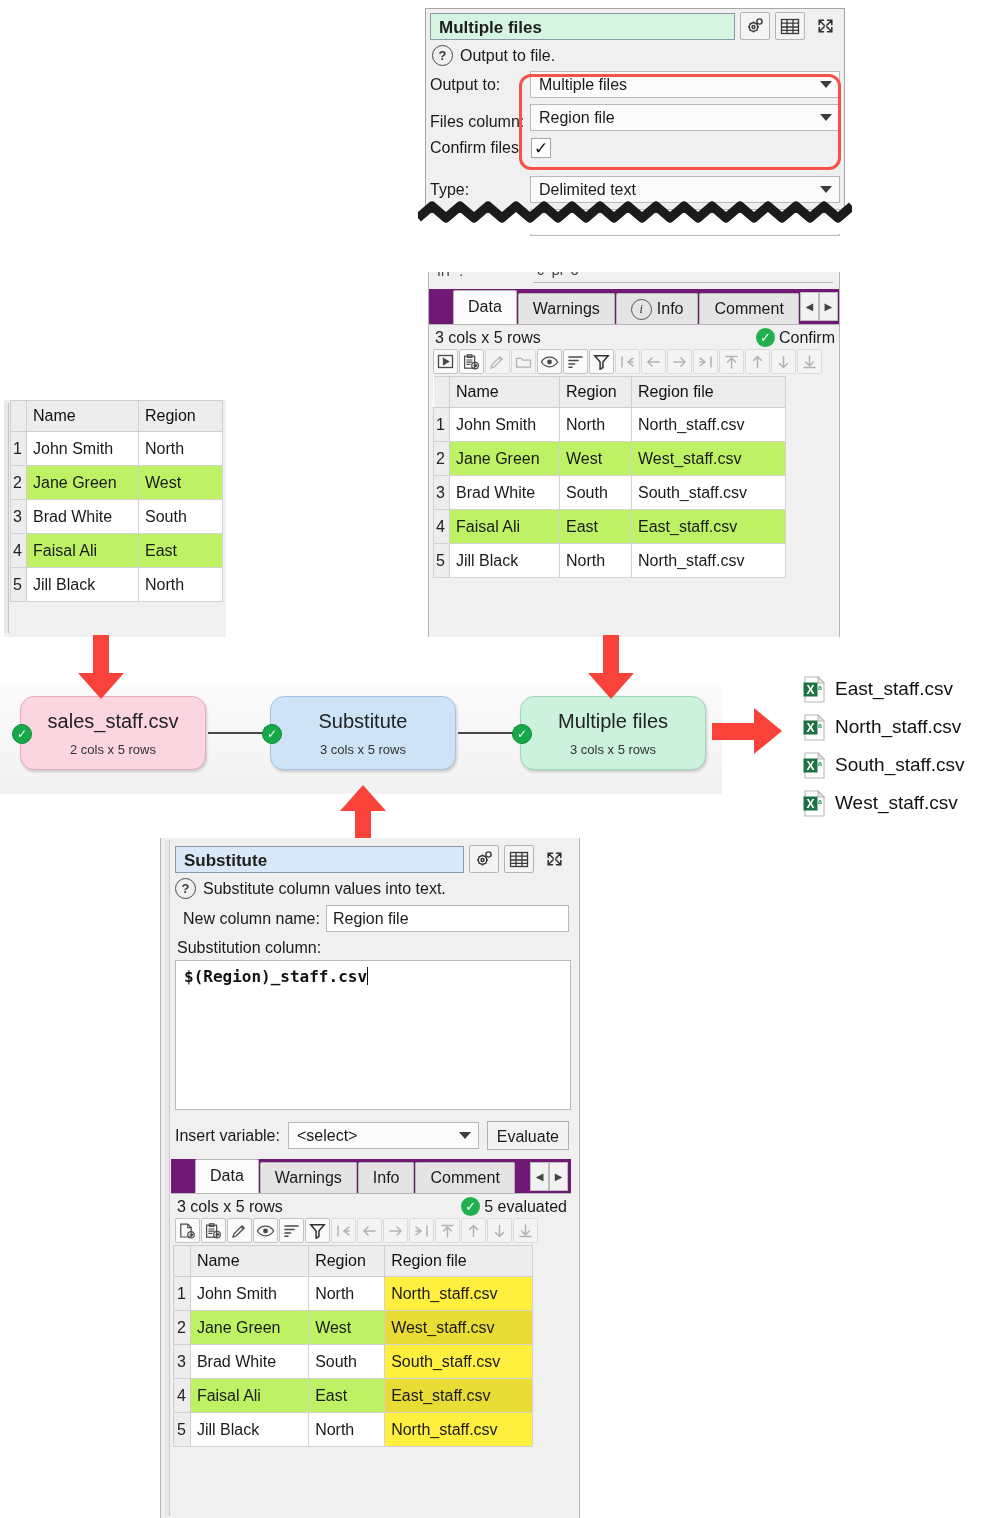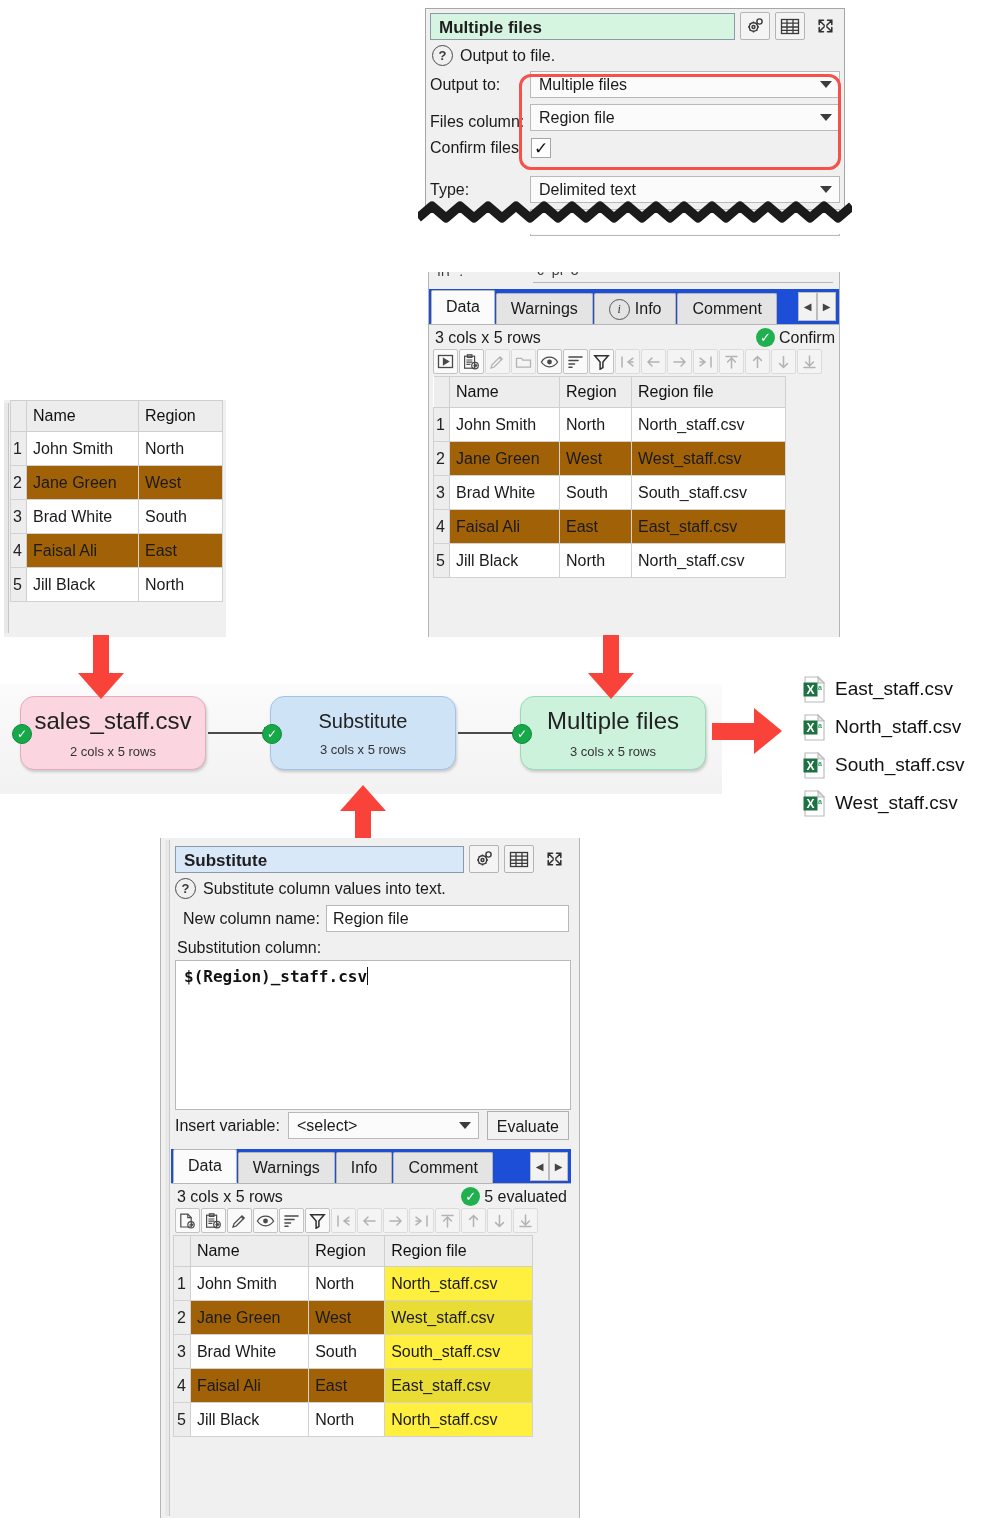--- a/index.html
+++ b/index.html
@@ -69,22 +69,22 @@
     display:flex;align-items:center;padding:0 6px;font-size:16px;
   }
   .chk{
     width:20px;height:20px;box-sizing:border-box;
     border:1px solid #a5a5a5;background:#fff;
     display:flex;align-items:center;justify-content:center;
     font-size:17px;font-weight:bold;color:#101010;line-height:1;
   }
 
   
-  .tabstrip{display:flex;align-items:flex-end;height:35px;padding-left:2px;
-    border-bottom:1px solid #b6b6b6;background:#1d4ed8;}
+  .tabstrip{display:flex;align-items:flex-end;height:35px;padding-left:24px;
+    border-bottom:1px solid #b6b6b6;background:#701a75;}
   .tab{
     height:31px;box-sizing:border-box;
     background:#e4e4e4;border:1px solid #b6b6b6;border-bottom:none;
     display:flex;align-items:center;gap:5px;
     padding:0 14px;font-size:16px;color:#1a1a1a;
     margin-right:1px;border-radius:2px 2px 0 0;
   }
   .tab.active{background:#fbfbfb;height:34px;border-bottom:1px solid #fbfbfb;}
   .tabspin{display:flex;margin-left:auto;align-self:stretch;align-items:center;padding-right:3px;}
   .spinbtn{
@@ -123,37 +123,37 @@
   table.grid th, table.grid td{
     border:1px solid #d2d2d2;
     padding:3px 6px;text-align:left;font-weight:normal;
     height:34px;box-sizing:border-box;white-space:nowrap;overflow:hidden;
   }
   table.grid th{background:#ededed;border-color:#cfcfcf;height:31px;color:#111;}
   table.grid td.rownum{
     background:#ededed;color:#222;text-align:right;
     padding:3px 4px 3px 2px;border-right:1px solid #cfcfcf;
   }
-  tr.alt td{background:#a16207;}
+  tr.alt td{background:#bef264;}
   td.hl, th.hl{background:#ffef3f;}
   tr.alt td.hl{background:#e8dc35;}
 
   
   #canvas{
     position:absolute;left:0;top:683;
     width:720px;height:112px;
     background:linear-gradient(#fbfbfb,#f2f2f2);
   }
   .node{
     position:absolute;border-radius:14px;
     box-sizing:border-box;
     display:flex;flex-direction:column;align-items:center;justify-content:center;
     box-shadow:1px 2px 3px rgba(0,0,0,.18);
   }
-  .node .nname{font-size:24px;color:#222;}
+  .node .nname{font-size:20px;color:#222;}
   .node .nsub{font-size:13px;color:#333;margin-top:9px;}
   .node-pink{background:#fbd6e0;border:1px solid #e8aabd;}
   .node-blue{background:#cfe3f7;border:1px solid #a3c4e4;}
   .node-green{background:#ccf2dc;border:1px solid #9ed8bb;}
   .nodeok{
     position:absolute;left:-9px;top:50%;margin-top:-9px;
     width:18px;height:18px;border-radius:50%;background:#17a84a;
     border:1px solid #0d8a3a;
     display:flex;align-items:center;justify-content:center;
     color:#fff;font-size:12px;font-weight:bold;line-height:1;
@@ -679,21 +679,21 @@
         <span>Region file</span>
       </div>
     </div>
 
     <div style="font-size:16px;padding:6px 0 3px 4px;">Substitution column:</div>
 
     <div style="margin-left:2px;width:396px;height:150px;background:#fff;border:1px solid #b9b9b9;box-sizing:border-box;padding:6px 8px;">
       <span style="font-family:'DejaVu Sans Mono','Liberation Mono',monospace;font-size:16px;font-weight:bold;color:#111;">$(Region)_staff.csv</span><span style="display:inline-block;width:1px;height:18px;background:#111;vertical-align:-3px;"></span>
     </div>
 
-    <div class="formrow" style="padding-left:2px;text-align:right;">
+    <div class="formrow" style="margin-top:10px;padding-left:2px;text-align:right;">
       <span class="formlabel" style="margin-right:8px;">Insert variable:</span>
       <div class="combo" style="max-width:200px;">
         <span>&lt;select&gt;</span>
         <span class="caret"></span>
       </div>
       <div style="margin-left:8px;height:29px;line-height:29px;padding:0 9px;background:#f2f2f2;border:1px solid #b0b0b0;font-size:16px;box-sizing:border-box;">
         <span>Evaluate</span>
       </div>
     </div>
 

